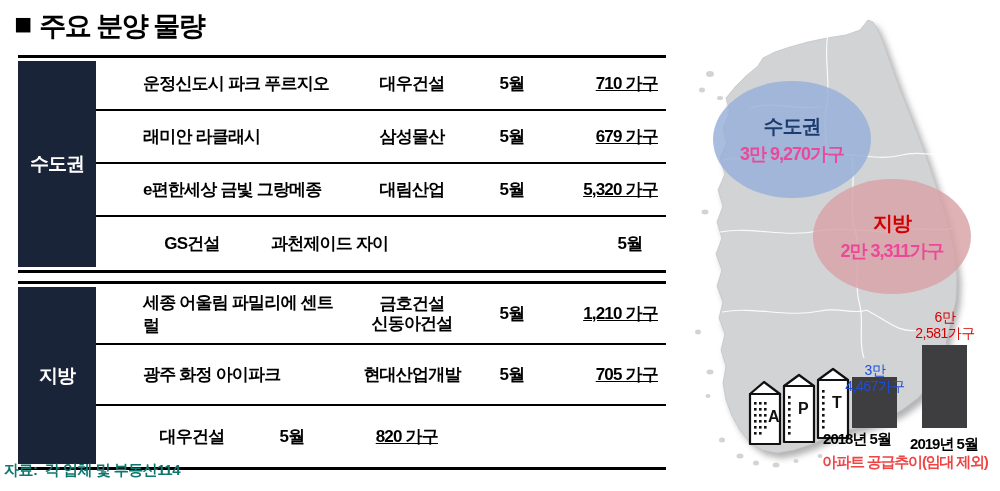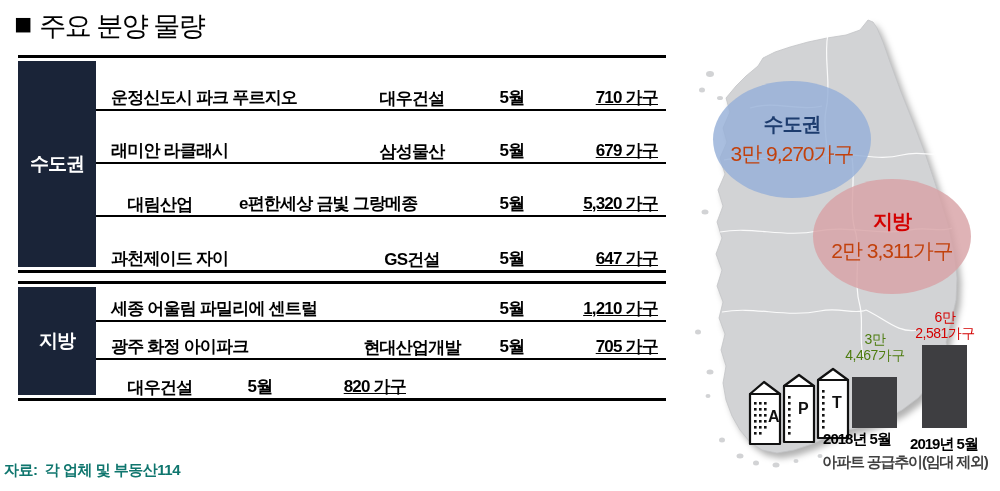--- a/index.html
+++ b/index.html
@@ -4,63 +4,63 @@
 <style>
   * { margin:0; padding:0; box-sizing:border-box; }
   html,body { background:#fff; }
   .canvas {
     position:relative; width:1000px; height:491px; background:#fff;
     font-family:"Liberation Sans","DejaVu Sans",sans-serif; overflow:hidden;
   }
   
   .title-row { position:absolute; left:14px; top:8px; display:flex; align-items:center; gap:7px; }
   .title-bullet { font-size:30px; line-height:1; color:#000; transform:translateY(-2px); }
-  .page-title { font-size:27px; font-weight:400; color:#000; letter-spacing:-1.5px; }
+  .page-title { font-size:27px; font-weight:700; color:#000; letter-spacing:-1.5px; }
   
   .table-wrap { position:absolute; left:18px; top:55px; width:648px; }
   .group { display:flex; border-top:3px solid #000; border-bottom:3px solid #000; background:#fff; }
   .group + .group { margin-top:8px; }
   .group-label {
     width:78px; margin:3px 0; background:#1a2438; color:#fff;
     display:flex; align-items:center; justify-content:center;
     font-size:19px; font-weight:700; letter-spacing:-1px;
   }
   .rows { flex:1; display:flex; flex-direction:column; }
-  .row { height:53px; display:flex; align-items:flex-end; border-bottom:2px solid #000; }
-  .g2 .row { height:38px; }
+  .row { height:53px; display:flex; align-items:center; border-bottom:2px solid #000;padding-left:32px; }
+  .g2 .row { height:61px; }
   .row:last-child { border-bottom:none; }
   .cell { font-size:17px; font-weight:700; color:#000; letter-spacing:-0.8px; }
   .cell.name { flex:1; padding-left:15px; text-align:left; }
   .cell.builder { width:128px; text-align:center; white-space:pre-line; line-height:1.15; }
   .cell.month { width:72px; text-align:center; }
   .cell.units { width:118px; text-align:right; padding-right:8px;text-decoration:underline; }
   
   .source { position:absolute; left:4px; top:461px; font-size:15px; font-weight:700; color:#0f766e; letter-spacing:-0.5px; white-space:pre; }
   
   .map-panel { position:absolute; left:680px; top:0; width:320px; height:491px; }
   .map-svg { position:absolute; left:0; top:0; }
   .bubble { position:absolute; border-radius:50%; display:flex; flex-direction:column; align-items:center; justify-content:center; gap:2px; text-align:center; }
   .bubble-blue { left:33px; top:81px; width:158px; height:117px; background:rgba(150,176,216,0.82); }
   .bubble-red  { left:133px; top:179px; width:158px; height:115px; background:rgba(216,162,166,0.82); }
   .bubble-label { font-size:20px; font-weight:800; letter-spacing:-1px; }
   .bubble-blue .bubble-label { color:#1d3c6e; }
   .bubble-red  .bubble-label { color:#d40000; }
-  .bubble-value { font-size:21px; font-weight:400; color:#c2410c; letter-spacing:-1px; }
+  .bubble-value { font-size:18px; font-weight:700; color:#ec4899; letter-spacing:-1px; }
   
   .bar { position:absolute; background:#3e3e41; }
   .bar-2018 { left:172px; top:377px; width:45px; height:51px; }
   .bar-2019 { left:242px; top:345px; width:45px; height:83px; }
   .bar-value { position:absolute; width:92px; text-align:center; font-size:14px; font-weight:400; line-height:1.15; letter-spacing:-0.5px; }
   .bar-value span { display:block; }
-  .bv-2018 { left:149px; top:331px; color:#4d7c0f; }
+  .bv-2018 { left:149px; top:362px; color:#1d4ed8; }
   .bv-2019 { left:219px; top:309px; color:#d40000; }
   .axis-label { position:absolute; width:94px; text-align:center; font-size:15px; font-weight:700; color:#000; letter-spacing:-1px; }
   .ax-2018 { left:130px; top:430px; }
   .ax-2019 { left:217px; top:435px; }
-  .chart-caption { position:absolute; left:130px; top:453px; width:190px; text-align:center; font-size:15px; font-weight:800; color:#404040; letter-spacing:-1.2px; }
+  .chart-caption { position:absolute; left:130px; top:453px; width:190px; text-align:center; font-size:15px; font-weight:800; color:#ef4444; letter-spacing:-1.2px; }
   .apt-icon { position:absolute; left:66px; top:358px; }
 </style>
 </head>
 <body>
 
 <div class="canvas">
 
   <div class="title-row">
     <span class="title-bullet">■</span>
     <h1 class="page-title">주요 분양 물량</h1>
@@ -77,39 +77,40 @@
           <div class="cell month">5월</div>
           <div class="cell units">710 가구</div>
         </div>
         <div class="row">
           <div class="cell name">래미안 라클래시</div>
           <div class="cell builder">삼성물산</div>
           <div class="cell month">5월</div>
           <div class="cell units">679 가구</div>
         </div>
         <div class="row">
+          <div class="cell name">e편한세상 금빛 그랑메종</div>
           <div class="cell builder">대림산업</div>
-          <div class="cell name">e편한세상 금빛 그랑메종</div>
           <div class="cell month">5월</div>
           <div class="cell units">5,320 가구</div>
         </div>
         <div class="row">
+          <div class="cell builder">GS건설</div>
           <div class="cell name">과천제이드 자이</div>
-          <div class="cell builder">GS건설</div>
-          <div class="cell month">5월</div>
-          <div class="cell units">647 가구</div>
+          <div class="cell month">5월</div>
         </div>
       </div>
     </div>
 
     <div class="group g2">
       <div class="group-label">지방</div>
       <div class="rows">
         <div class="row">
           <div class="cell name">세종 어울림 파밀리에 센트럴</div>
+          <div class="cell builder">금호건설
+신동아건설</div>
           <div class="cell month">5월</div>
           <div class="cell units">1,210 가구</div>
         </div>
         <div class="row">
           <div class="cell name">광주 화정 아이파크</div>
           <div class="cell builder">현대산업개발</div>
           <div class="cell month">5월</div>
           <div class="cell units">705 가구</div>
         </div>
         <div class="row">

